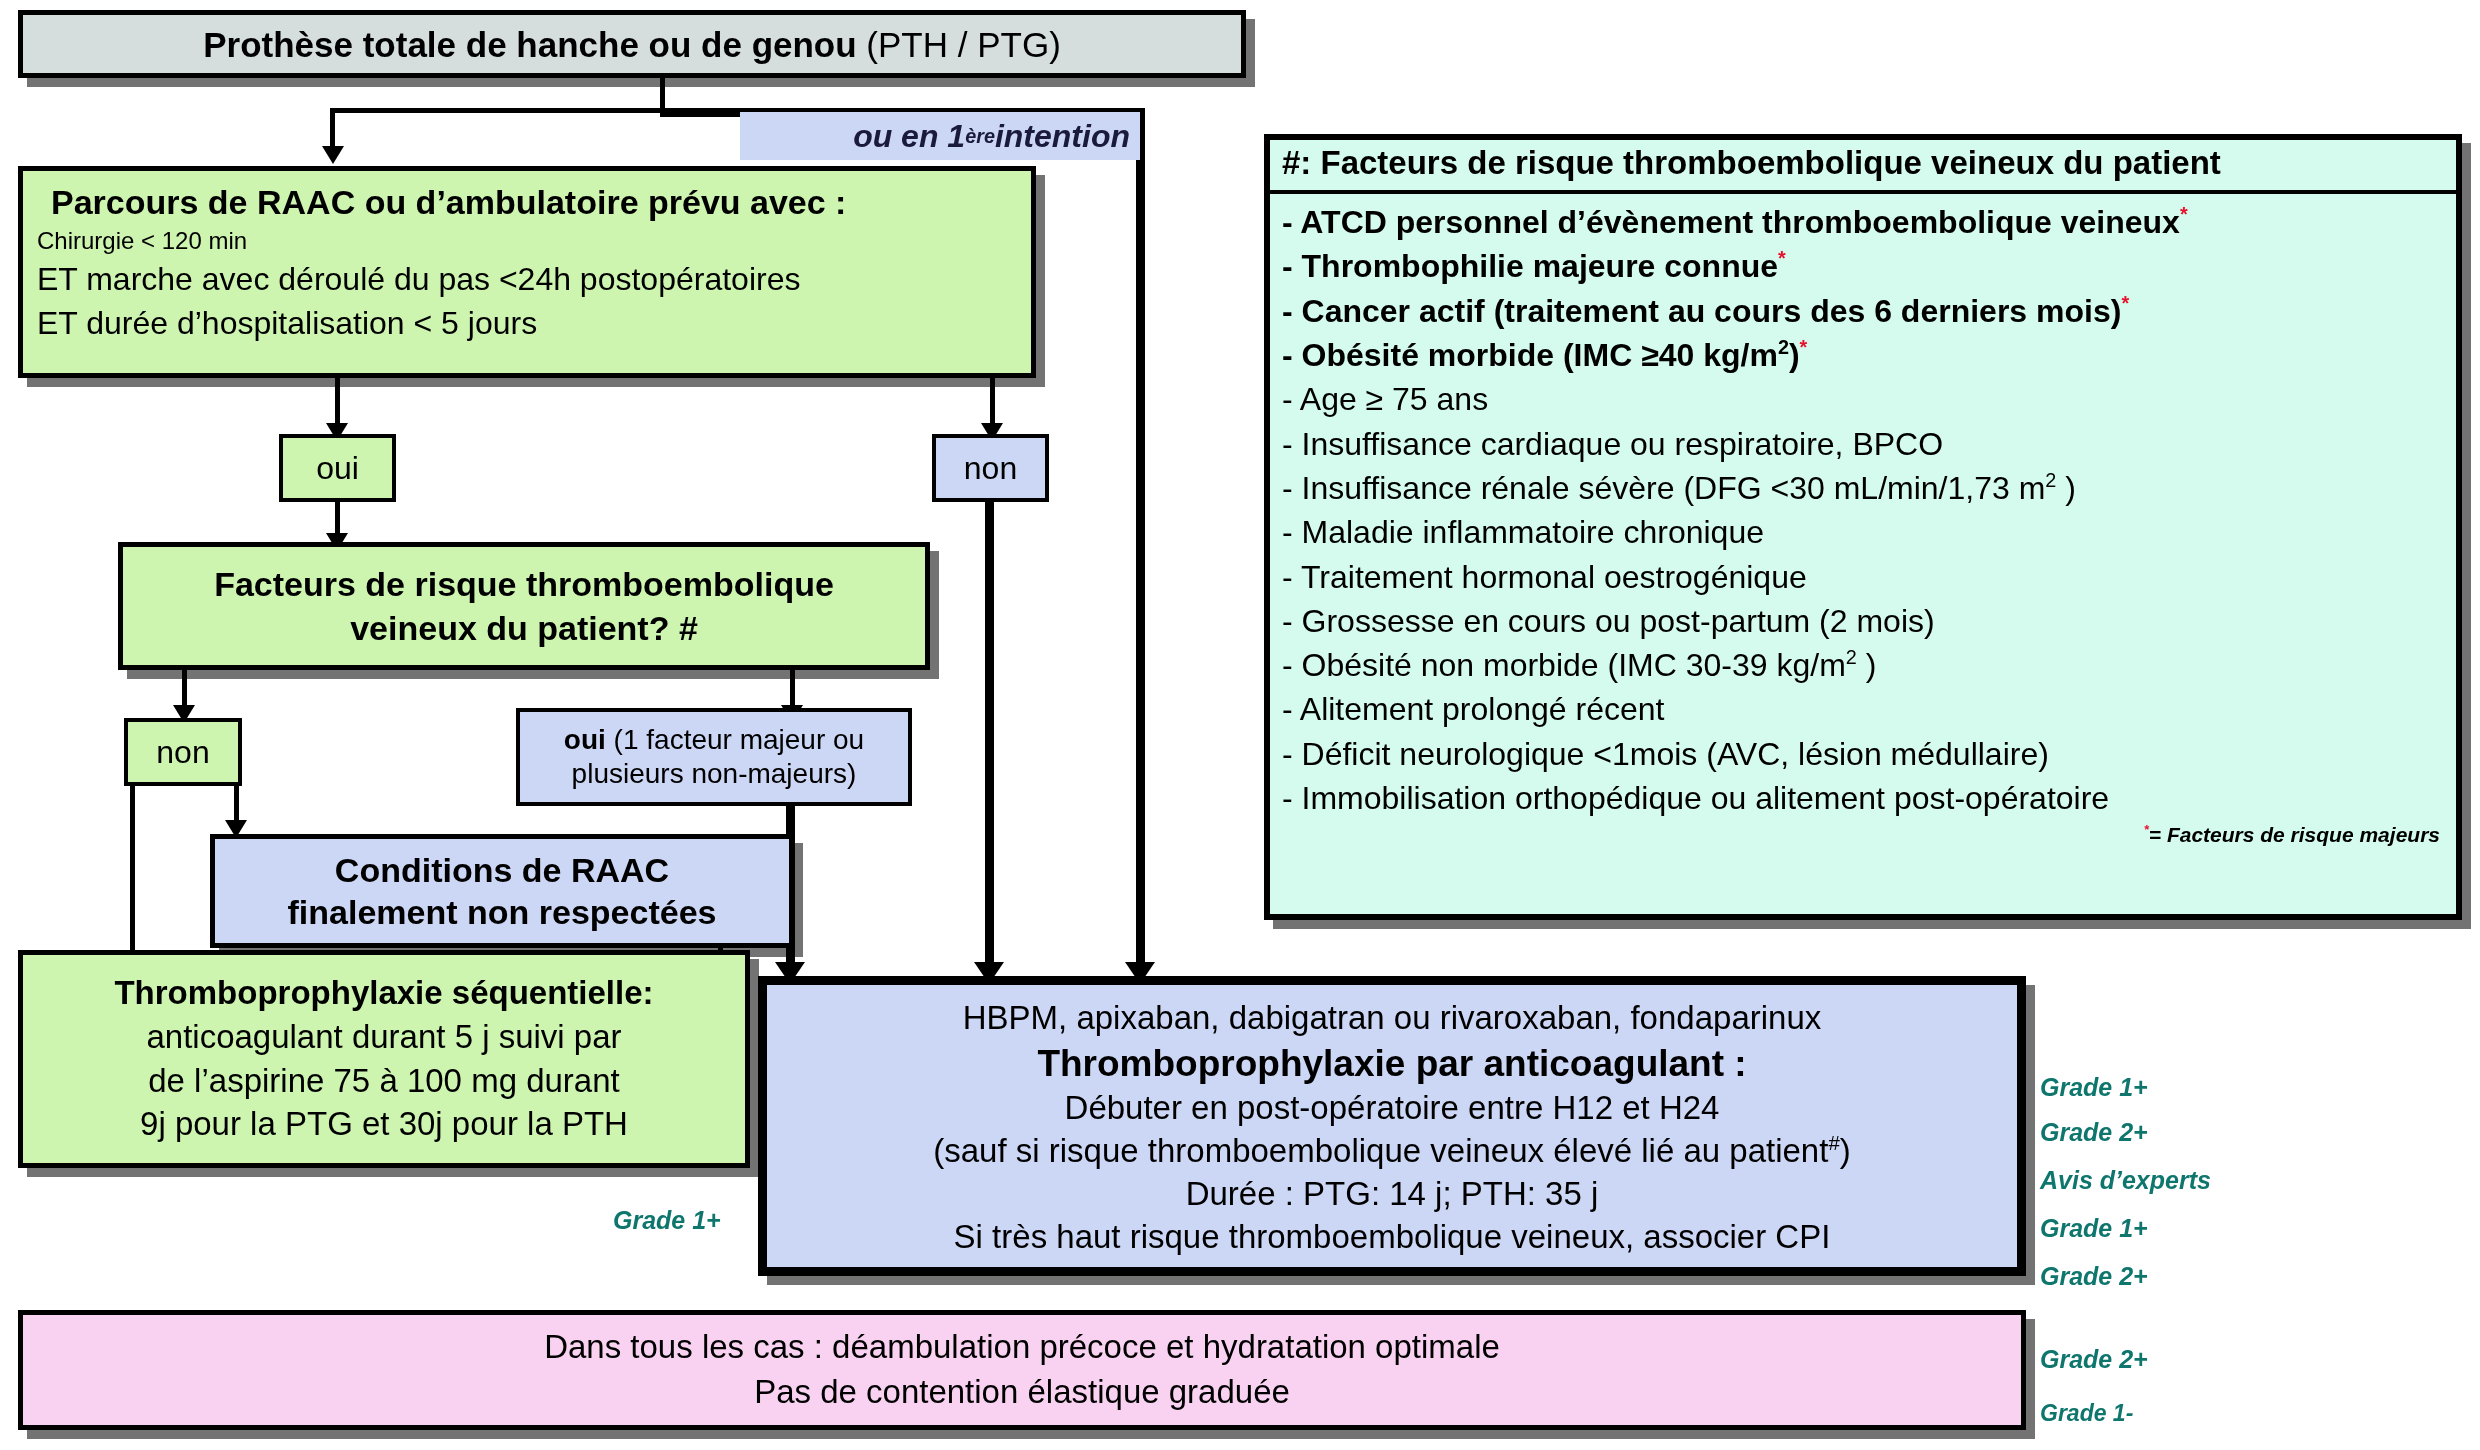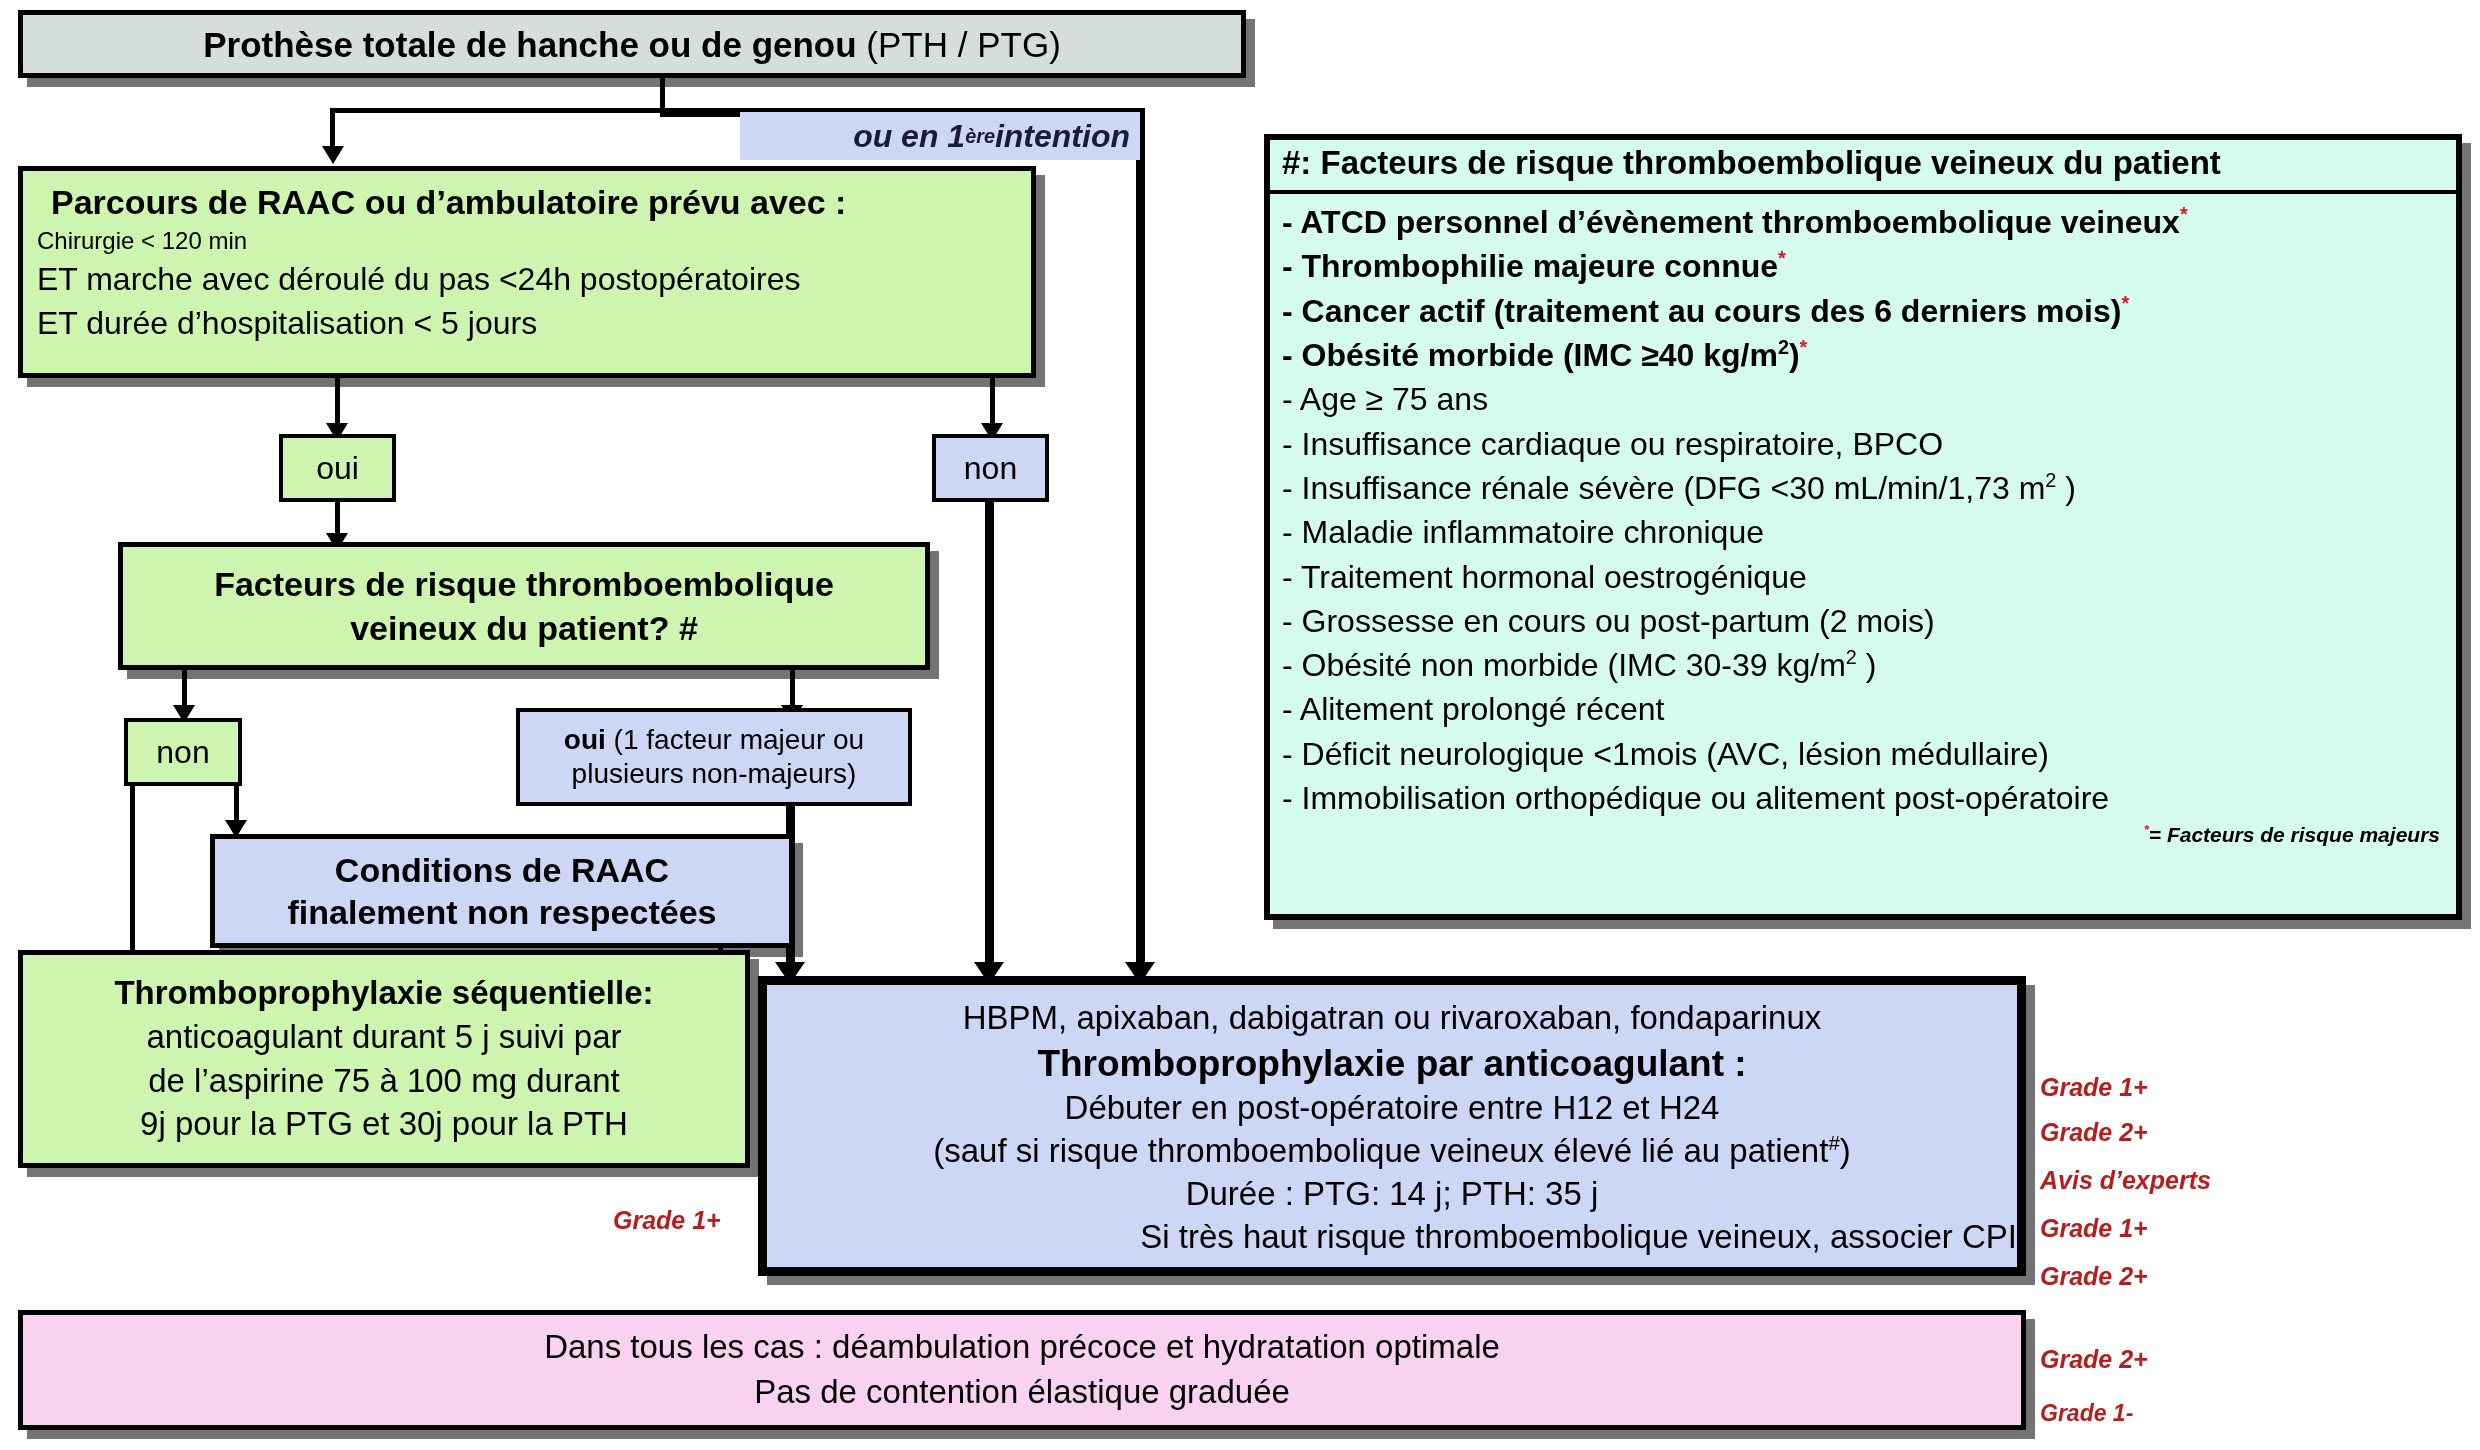--- a/index.html
+++ b/index.html
@@ -49,21 +49,21 @@
   .arrow-head.small{
     border-left-width:11px;
     border-right-width:11px;
     border-top-width:18px;
   }
 
   .grade{
     position:absolute;
     font-style:italic;
     font-weight:bold;
-    color:#b91c1c;
+    color:#0f766e;
     white-space:nowrap;
   }
 
   .tag1ere{
     position:absolute;
     background:#ccd6f5;
     font-style:italic;
     font-weight:bold;
     color:#1a1a3c;
     display:flex;
@@ -189,21 +189,21 @@
   <div class="grade" style="left:613px;top:1206px;font-size:25px;">Grade 1+</div>
 
   <div class="box blue shadowed" style="left:758px;top:976px;width:1268px;height:300px;border-width:9px;padding-top:4px;">
     <div class="ctr" style="font-size:33px;line-height:1.3;">HBPM, apixaban, dabigatran ou rivaroxaban, fondaparinux</div>
     <div class="ctr b" style="font-size:37px;line-height:1.28;">Thromboprophylaxie par anticoagulant :</div>
     <div class="ctr" style="font-size:33px;line-height:1.3;">Débuter en post-opératoire entre H12 et H24</div>
     <div class="ctr" style="font-size:33px;line-height:1.3;">
       <span>(sauf si risque thromboembolique veineux élevé lié au patient</span><sup>#</sup><span>)</span>
     </div>
     <div class="ctr" style="font-size:33px;line-height:1.3;">Durée : PTG: 14 j; PTH: 35 j</div>
-    <div class="ctr" style="font-size:33px;line-height:1.3;text-align:right;">Si très haut risque thromboembolique veineux, associer CPI</div>
+    <div class="ctr" style="font-size:33px;line-height:1.3;">Si très haut risque thromboembolique veineux, associer CPI</div>
   </div>
 
   <div class="grade" style="left:2040px;top:1073px;font-size:25px;">Grade 1+</div>
   <div class="grade" style="left:2040px;top:1118px;font-size:25px;">Grade 2+</div>
   <div class="grade" style="left:2040px;top:1166px;font-size:25px;">Avis d’experts</div>
   <div class="grade" style="left:2040px;top:1214px;font-size:25px;">Grade 1+</div>
   <div class="grade" style="left:2040px;top:1262px;font-size:25px;">Grade 2+</div>
 
   <div class="box pink shadowed" style="left:18px;top:1310px;width:2008px;height:120px;">
     <div class="ctr" style="font-size:33px;line-height:1.35;">Dans tous les cas : déambulation précoce et hydratation optimale</div>

